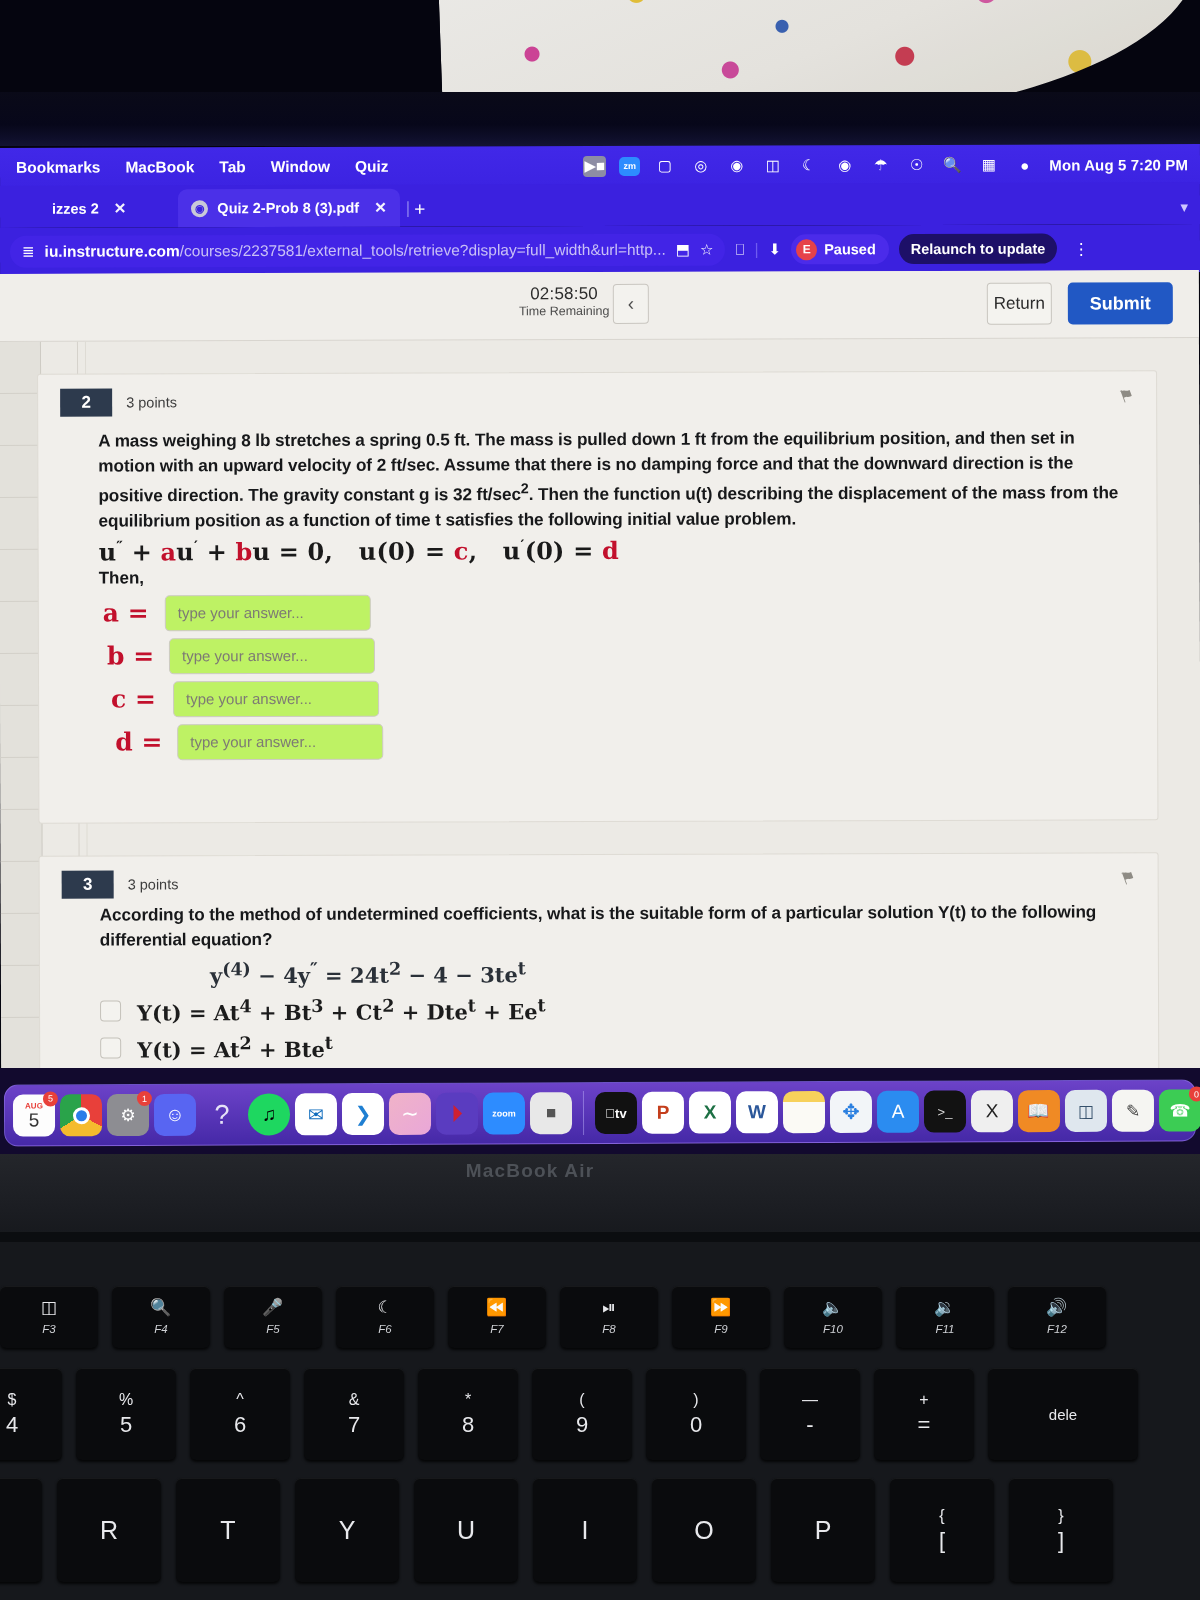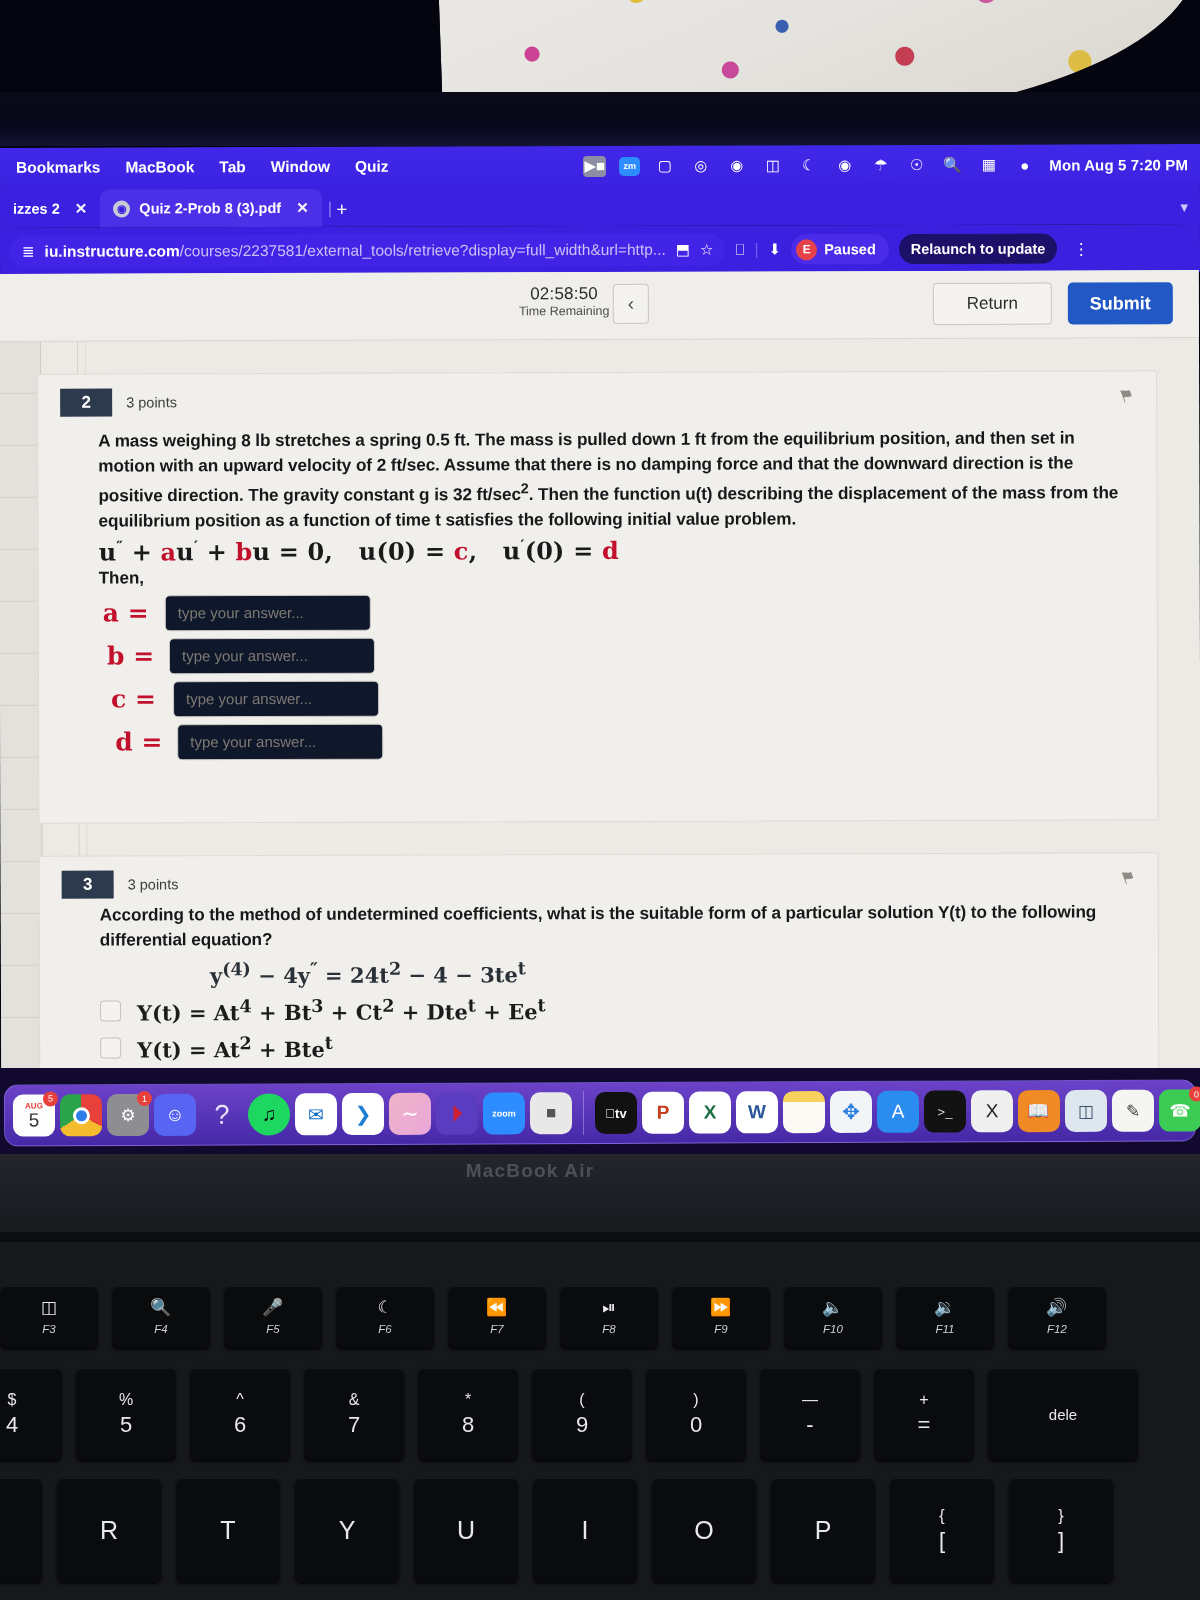--- a/index.html
+++ b/index.html
@@ -57,21 +57,21 @@
   
   .tabstrip {
     position: absolute; left: 0; top: 184px; width: 1200px; height: 42px;
     background: #3b21df;
     transform: rotate(-0.18deg);
     display: flex; align-items: flex-end;
   }
   .tab {
     height: 38px; display: flex; align-items: center; gap: 9px;
     padding: 0 13px; color: #ffffff; font-size: 14.5px; font-weight: 700;
-    border-radius: 9px 9px 0 0; white-space: nowrap;
+    border-radius: 9px 9px 0 0; white-space: nowrap; margin-left: 39px;
   }
   .tab.inactive { background: transparent; max-width: 210px; }
   .tab.active { background: #4b30e8; }
   .tab .favicon {
     width: 17px; height: 17px; border-radius: 50%;
     background: #c9c9d8; color: #3b21df; font-size: 11px;
     display: flex; align-items: center; justify-content: center;
   }
   .tab .tab-x { font-size: 15px; font-weight: 700; opacity: .95; margin-left: 6px; }
   .tab-newsep { color: #8b7ff0; font-size: 17px; margin: 0 4px 8px 6px; }
@@ -126,21 +126,21 @@
   .timerbox .t-lab { font-size: 12.5px; color: #4c4c4c; }
   .collapse-btn {
     position: absolute; left: 614px; top: 12px;
     width: 36px; height: 40px; border: 1px solid #c9c6c0; border-radius: 4px;
     background: #f3f2ee; color: #4a4a4a; font-size: 19px;
     display: flex; align-items: center; justify-content: center;
   }
   .hdr-actions { position: absolute; right: 26px; top: 12px; display: flex; gap: 16px; align-items: center; }
   .btn-return {
     border: 1px solid #c8c5bf; background: #f4f3ef; color: #2b2b2b;
-    height: 42px; border-radius: 4px; padding: 0 33px; font-size: 17px;
+    height: 42px; border-radius: 4px; padding: 0 6px; font-size: 17px;
     display: flex; align-items: center;
   }
   .btn-submit {
     background: #2158c4; color: #ffffff; height: 42px; border-radius: 5px;
     padding: 0 22px; font-size: 18px; font-weight: 700;
     display: flex; align-items: center;
   }
 
   
   .qnav { position: absolute; left: 0; top: 68px; width: 42px; bottom: 0; background: #e3e1db; }
@@ -177,21 +177,21 @@
   .mathline .red { color: #c2102c; }
   .mathline sup, .mathline sub { font-size: .62em; }
   .then { font-size: 17px; font-weight: 700; color: #17181a; margin-top: 2px; }
 
   .ansrow { display: flex; align-items: center; gap: 0; margin-top: 7px; }
   .ansrow .varlab {
     font-family: "DejaVu Serif", serif; font-size: 25px; font-weight: 700;
     color: #c2102c; width: 62px; display: inline-block;
   }
   .ansbox {
-    border: 1px solid #cdcac3; border-radius: 5px; background: #0f172a;
+    border: 1px solid #cdcac3; border-radius: 5px; background: #bef264;
     height: 36px; width: 206px; display: flex; align-items: center;
     padding-left: 12px; font-size: 15px; color: #7d7a74;
   }
   .cursor-hand { position: absolute; left: 412px; top: 790px; font-size: 20px; color: #4a4a4a; }
 
   .optrow { display: flex; align-items: center; gap: 16px; margin-top: 8px; }
   .checkbox {
     width: 21px; height: 21px; border: 1.5px solid #c4c1ba; border-radius: 4px;
     background: #f4f3ef; flex: none;
   }

